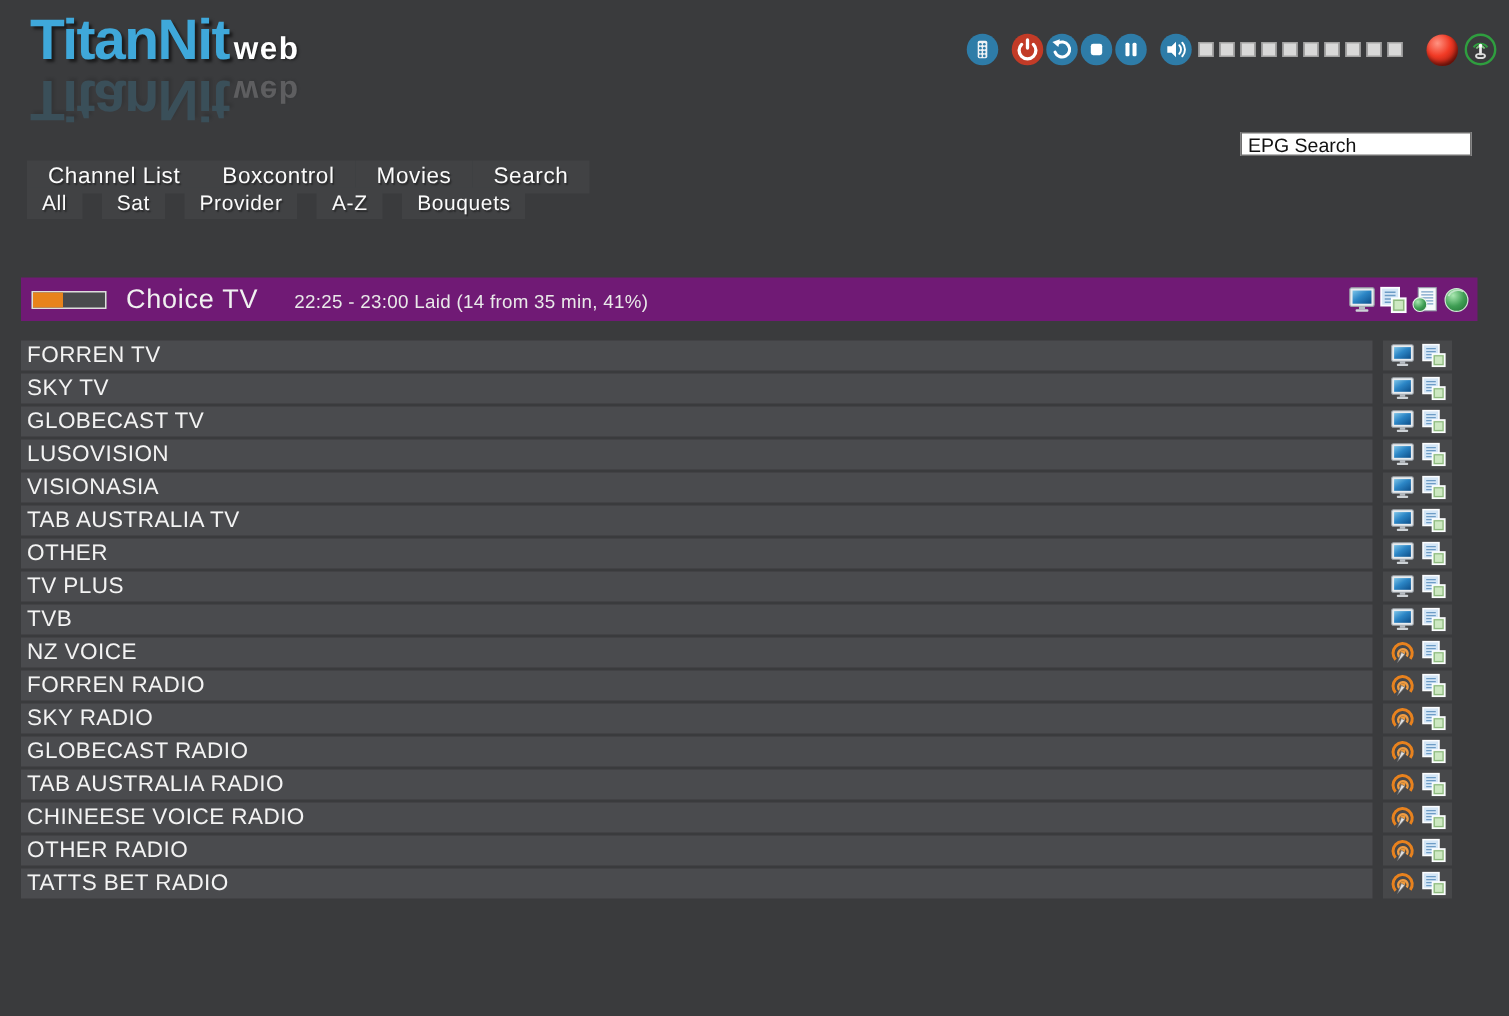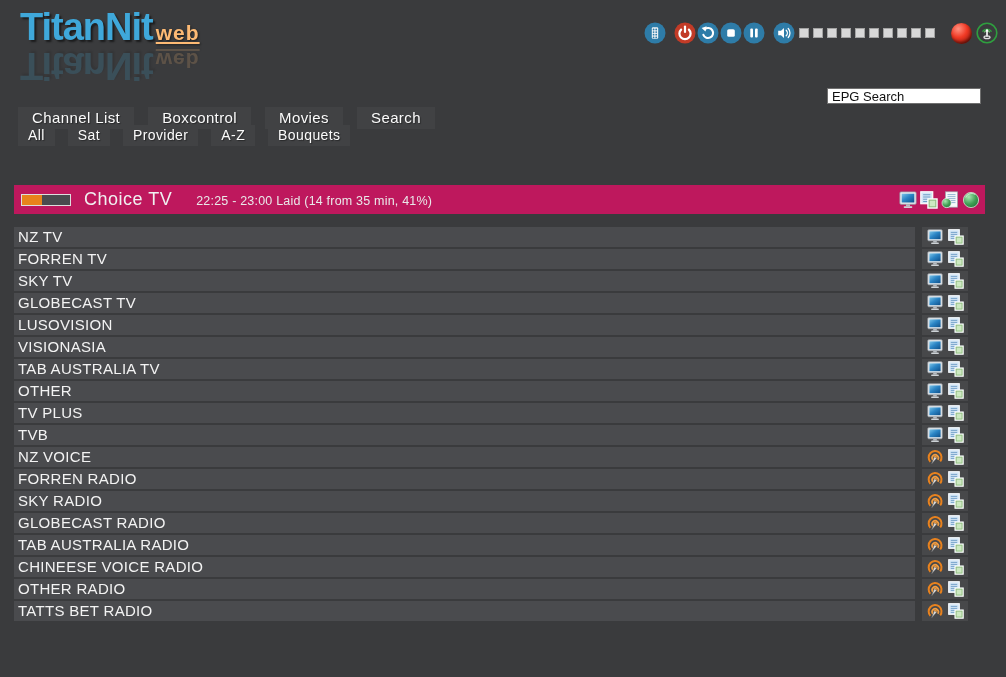--- a/index.html
+++ b/index.html
@@ -4,53 +4,53 @@
 <style>
   * { margin:0; padding:0; box-sizing:border-box; }
   html,body { width:1006px; height:677px; }
   body { font-family:"Liberation Sans", sans-serif; background:#3a3b3d; position:relative; overflow:hidden; }
 
   
   .logo-wrap { position:absolute; left:20px; top:8px; }
   .logo-line { display:flex; align-items:baseline; line-height:1; }
   .logo-main { font-size:38px; font-weight:bold; color:#3fa8da; letter-spacing:-1px;
                text-shadow:2px 2px 2px rgba(0,0,0,.55); }
-  .logo-web  { font-size:21px; font-weight:bold; color:#fdba74; margin-left:3px; letter-spacing:1px;
-               text-shadow:1px 1px 2px rgba(0,0,0,.5);text-decoration:underline; }
+  .logo-web  { font-size:21px; font-weight:bold; color:#ffffff; margin-left:3px; letter-spacing:1px;
+               text-shadow:1px 1px 2px rgba(0,0,0,.5); }
   .logo-reflection { transform:scaleY(-1); opacity:.18; margin-top:1px; filter:blur(.4px); }
 
   
   .controls { position:absolute; left:644px; top:22px; height:22px; display:flex; align-items:center; }
   .cbtn { width:22px; height:22px; display:inline-flex; cursor:pointer; }
   .cbtn svg { display:block; }
   .ml8 { margin-left:8px; } .ml1 { margin-left:1px; } .ml4 { margin-left:4px; }
   .vol-wrap { display:flex; align-items:center; gap:4px; margin-left:4px; }
   .vol-seg { width:10px; height:10px; background:#d8d8d8; border:1px solid #a3a3a3; display:inline-block; cursor:pointer; }
   .rec-ball { width:21px; height:21px; border-radius:50%; margin-left:16px;
               background:radial-gradient(circle at 35% 28%, #ff9382, #f13a25 42%, #93150a 88%);
               box-shadow:inset -1px -2px 3px rgba(0,0,0,.45); }
 
   
   .search-input { position:absolute; left:827px; top:88px; width:154px; height:16px;
                   background:#ffffff; color:#111; border:1px solid #6f6f6f; font-size:13px;
                   font-family:"Liberation Sans", sans-serif; padding:1px 4px; }
 
   
   .nav-row { position:absolute; display:flex; }
-  .nav-primary { left:18px; top:107px; gap:14px; }
+  .nav-primary { left:18px; top:107px; }
   .nav-filters { left:18px; top:125px; gap:13px; }
   .nav-btn { background:#414244; color:#fbfbfb; border:none; cursor:pointer;
              font-family:"Liberation Sans", sans-serif; letter-spacing:.4px;
              text-shadow:1px 1px 1px rgba(0,0,0,.4); }
   .nav-primary .nav-btn { font-size:15px; line-height:22px; padding:0 14px; }
   .nav-filters .nav-btn { font-size:14px; line-height:21px; padding:0 10px; }
 
   
   .np-bar { position:absolute; left:14px; top:185px; width:971px; height:29px;
-            background:#be185d; display:flex; align-items:center; }
+            background:#701a75; display:flex; align-items:center; }
   .progress-track { width:50px; height:12px; border:1px solid #dedede; margin-left:7px;
                     position:relative; background:#4a4b4e; }
   .progress-fill { position:absolute; left:0; top:0; bottom:0; background:#e8831c; }
   .np-channel { margin-left:13px; font-size:18px; color:#f0f0f0; letter-spacing:.5px; }
   .np-epg { margin-left:24px; font-size:12.5px; color:#e9e9e9; padding-top:3px; letter-spacing:.2px; }
   .np-icons { margin-left:auto; margin-right:5px; display:flex; align-items:center; gap:3px; }
   .icon18 { width:18px; height:18px; display:inline-flex; cursor:pointer; }
 
   
   .channel-list { position:absolute; left:14px; top:227px; width:978px; }
@@ -218,43 +218,20 @@
       <svg width="18" height="18" viewBox="0 0 18 18">
           <circle cx="9" cy="9" r="7.6" fill="url(#globeGrad)" stroke="#cfe8d4" stroke-width="0.8"></circle>
           <path d="M3.6 6.4A7 7 0 0 1 13.4 3.4" fill="none" stroke="#bfe6c6" stroke-width="1.1"></path>
         </svg>
     </span>
   </span>
 </div>
 
 <div class="channel-list">
     <div class="row">
-    <div class="row-name">NZ TV</div>
-    <div class="row-gap"></div>
-    <div class="row-icons">
-      <span class="icon16">
-        <svg width="16" height="16" viewBox="0 0 16 16">
-            <rect x="0.8" y="0.8" width="14.4" height="11" rx="1" fill="#e8ecef" stroke="#9aa1a8" stroke-width="0.7"></rect>
-            <rect x="2.4" y="2.4" width="11.2" height="7.8" fill="url(#scrGrad)"></rect>
-            <rect x="6.2" y="11.8" width="3.6" height="1.7" fill="#b6bcc2"></rect>
-            <rect x="4.2" y="13.5" width="7.6" height="1.5" rx="0.6" fill="#cdd2d6"></rect>
-          </svg>
-      </span>
-
-      <span class="icon16">
-        <svg width="16" height="16" viewBox="0 0 16 16">
-            <rect x="0.7" y="0.7" width="10.6" height="10.6" fill="#d4e6f6" stroke="#fbfdff" stroke-width="1.1"></rect>
-            <path d="M2.8 3.4h6.4M2.8 5.4h6.4M2.8 7.4h6.4M2.8 9.4h4" stroke="#6d9cc6" stroke-width="0.9"></path>
-            <rect x="7" y="7" width="8.2" height="8.2" fill="#cde9c2" stroke="#fbfdff" stroke-width="1.1"></rect>
-            <rect x="8.2" y="8.2" width="5.8" height="5.8" fill="none" stroke="#8fba80" stroke-width="0.8"></rect>
-          </svg>
-      </span>
-    </div>
-  </div>
-    <div class="row">
     <div class="row-name">FORREN TV</div>
     <div class="row-gap"></div>
     <div class="row-icons">
       <span class="icon16">
         <svg width="16" height="16" viewBox="0 0 16 16">
             <rect x="0.8" y="0.8" width="14.4" height="11" rx="1" fill="#e8ecef" stroke="#9aa1a8" stroke-width="0.7"></rect>
             <rect x="2.4" y="2.4" width="11.2" height="7.8" fill="url(#scrGrad)"></rect>
             <rect x="6.2" y="11.8" width="3.6" height="1.7" fill="#b6bcc2"></rect>
             <rect x="4.2" y="13.5" width="7.6" height="1.5" rx="0.6" fill="#cdd2d6"></rect>
           </svg>

